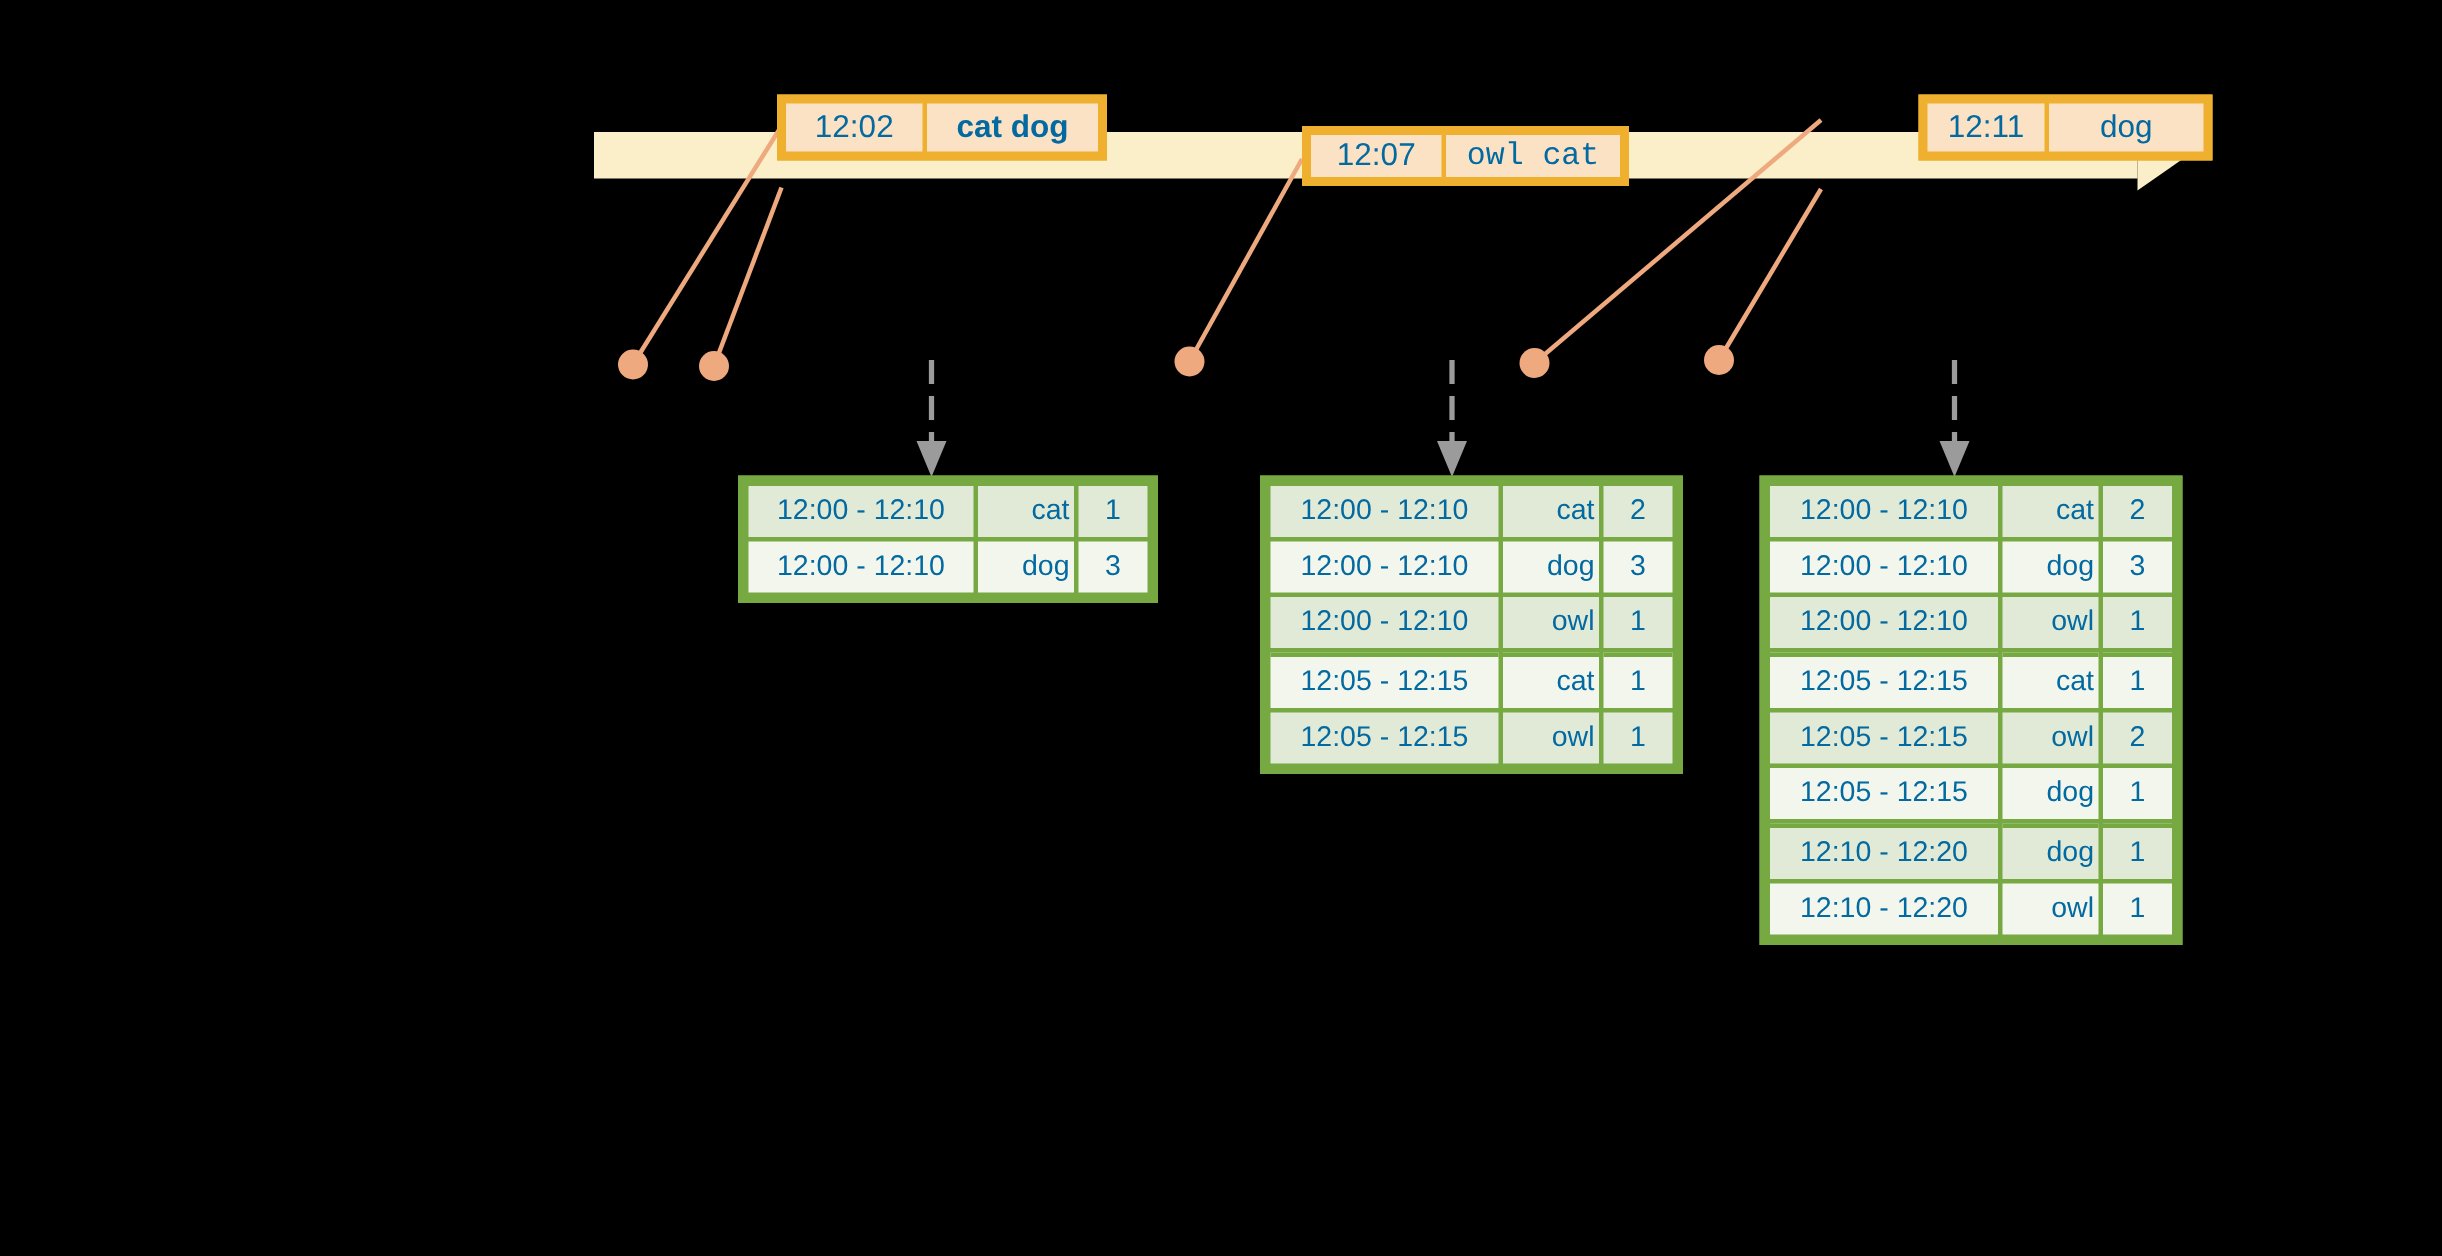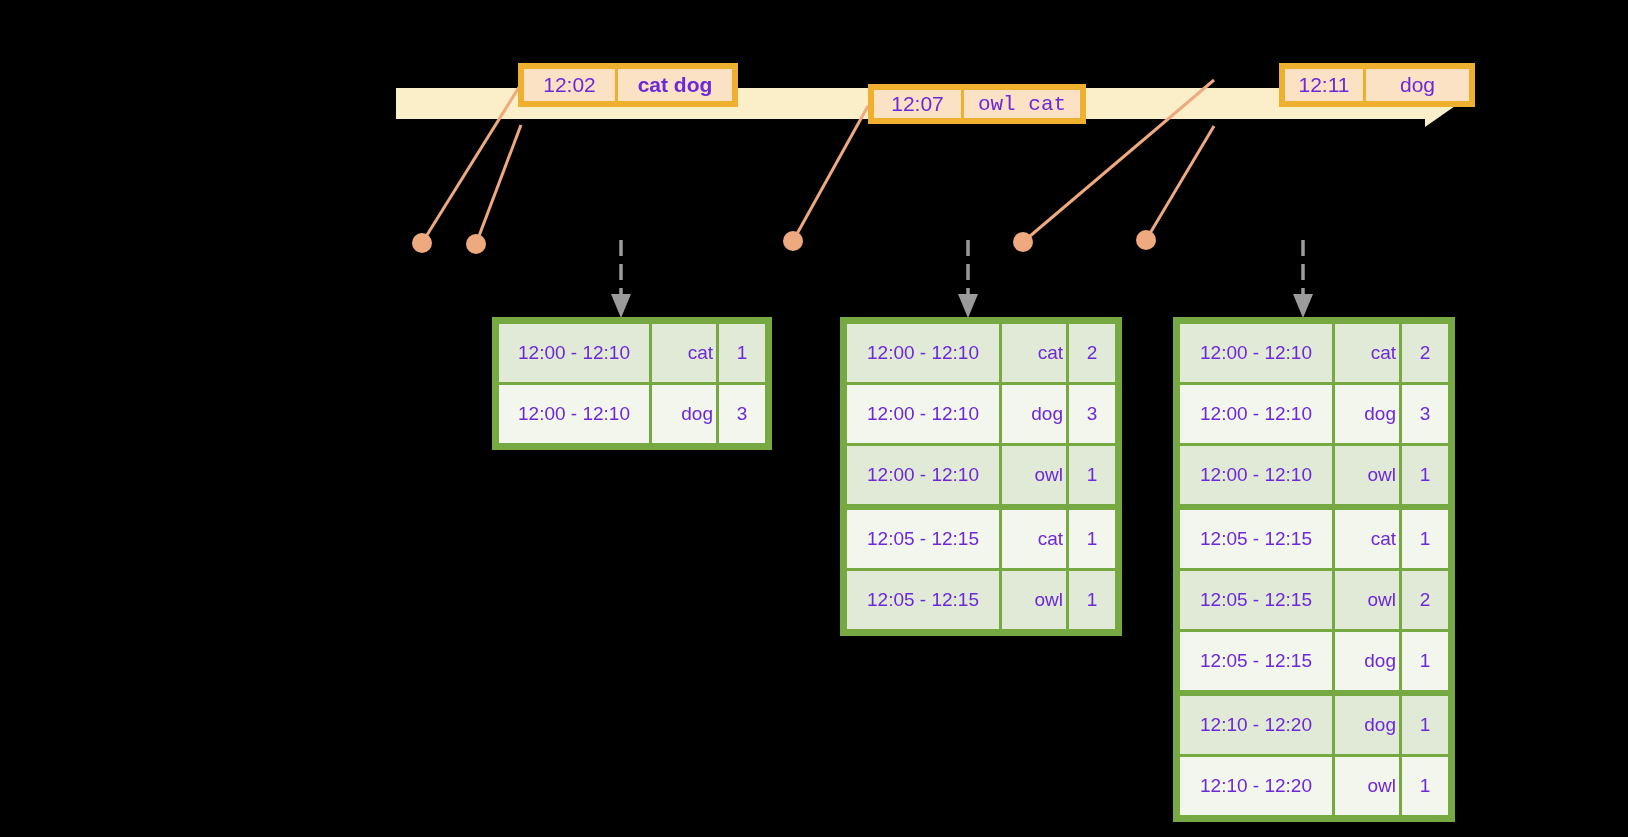--- a/index.html
+++ b/index.html
@@ -1,17 +1,17 @@
 <!DOCTYPE html>
 <html><head>
 <meta charset="utf-8">
 <style>
   html,body{margin:0;padding:0;background:#000;}
   #canvas{position:relative;width:1628px;height:837px;background:#000;overflow:hidden;
-          font-family:"Liberation Sans",sans-serif;color:#6d28d9;}
+          font-family:"Liberation Sans",sans-serif;color:#0369a1;}
 
   
   .tl-band{position:absolute;left:396px;top:88px;width:1029px;height:31px;background:#FBEFC9;}
   .tl-head{position:absolute;left:1425px;top:81px;width:0;height:0;
            border-top:23px solid transparent;border-bottom:23px solid transparent;
            border-left:33px solid #FBEFC9;}
 
   
   svg.overlay{position:absolute;left:0;top:0;width:1628px;height:837px;}
 
@@ -24,21 +24,21 @@
   #ev1{left:518px;top:63px;}   #ev1 td{height:32px;}
   #ev2{left:868px;top:84px;}   #ev2 td{height:28px;}
   #ev3{left:1279px;top:63px;}  #ev3 td{height:32px;}
   #ev1 td.t{width:83px;}  #ev1 td.w{width:106px;font-weight:bold;}
   #ev2 td.t{width:79px;margin-left:24px;}  #ev2 td.w{width:108px;font-family:Liberation Mono, monospace;}
   #ev3 td.t{width:70px;}  #ev3 td.w{width:95px;}
 
   
   table.res{position:absolute;border-collapse:separate;border-spacing:3px;
             background:#77A943;border:4px solid #77A943;table-layout:fixed;}
-  table.res td{text-align:center;vertical-align:middle;font-size:19px;height:34px;padding:12px 3px;
+  table.res td{text-align:center;vertical-align:middle;font-size:19px;height:34px;padding:0 3px;
                background:#F2F6EC;}
   table.res tr.shade td{background:#E0EAD6;}
   table.res tr.grp td{border-top:3px solid #77A943;}
   table.res td.win{width:146px;} table.res td.word{width:58px;text-align:right;} table.res td.cnt{width:40px;}
   #resA{left:492px;top:317px;} #resA td.win{width:144px;}
   #resB{left:840px;top:317px;}
   #resC{left:1173px;top:317px;}
 </style>
 </head>
 <body>

